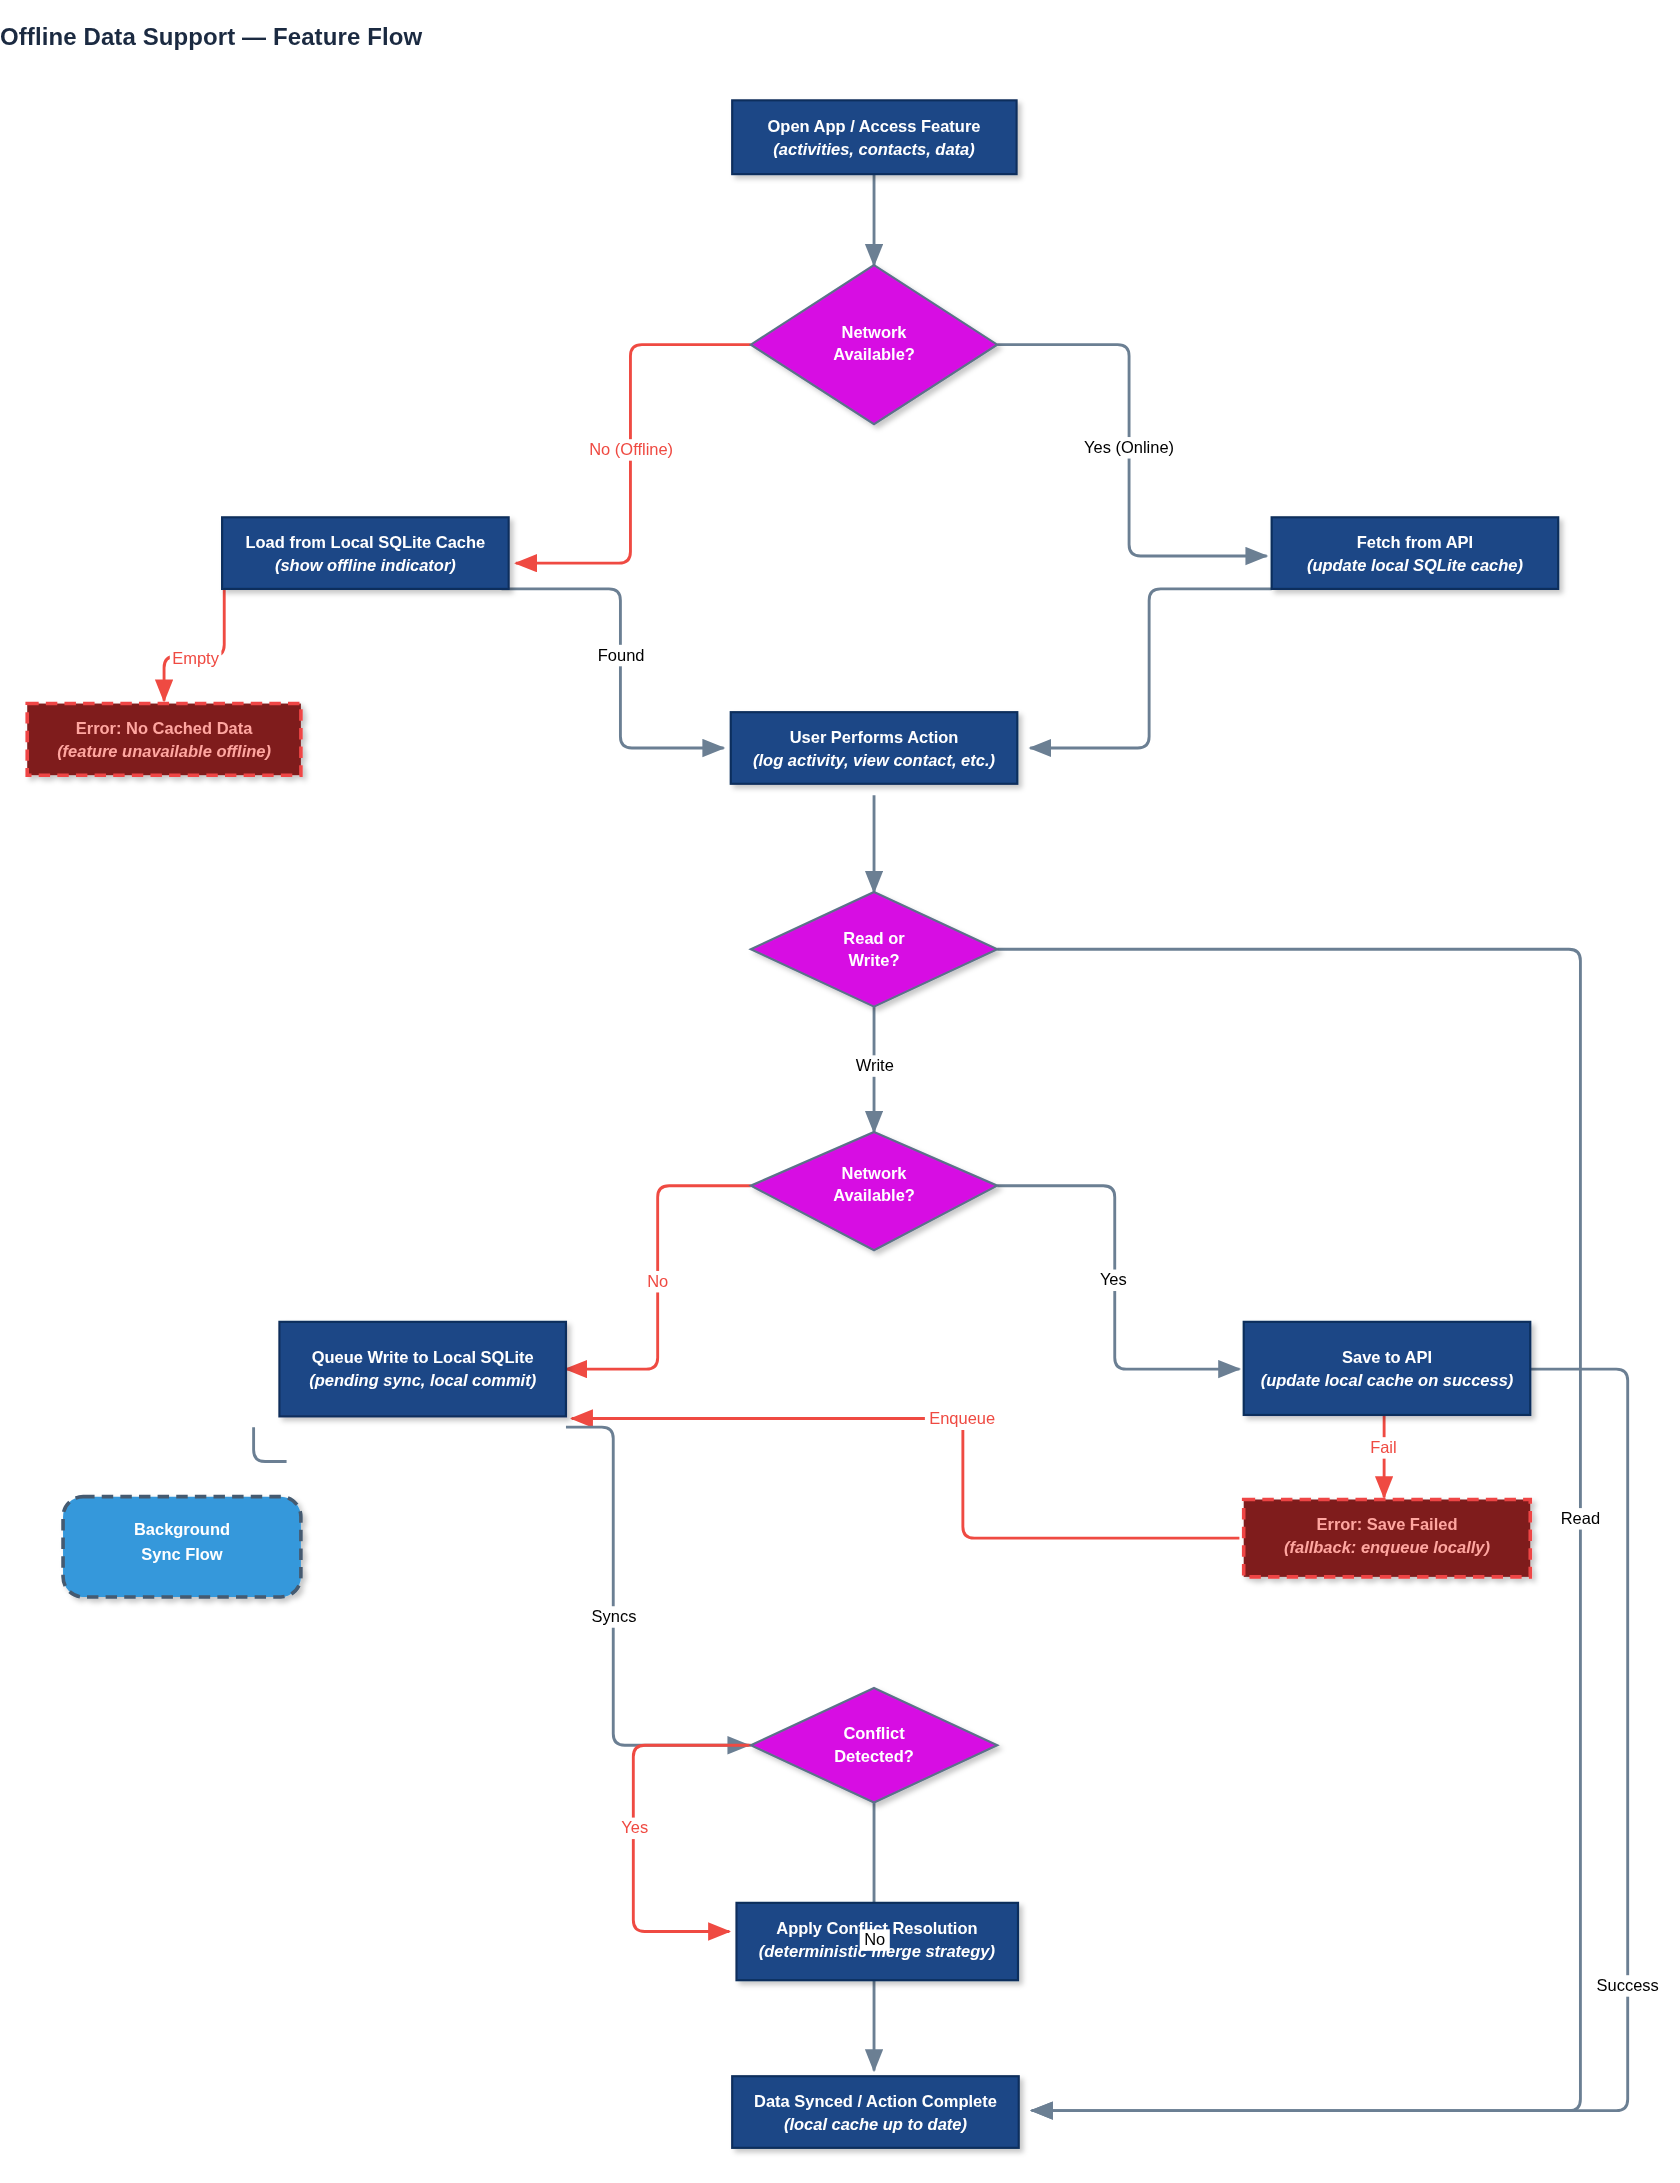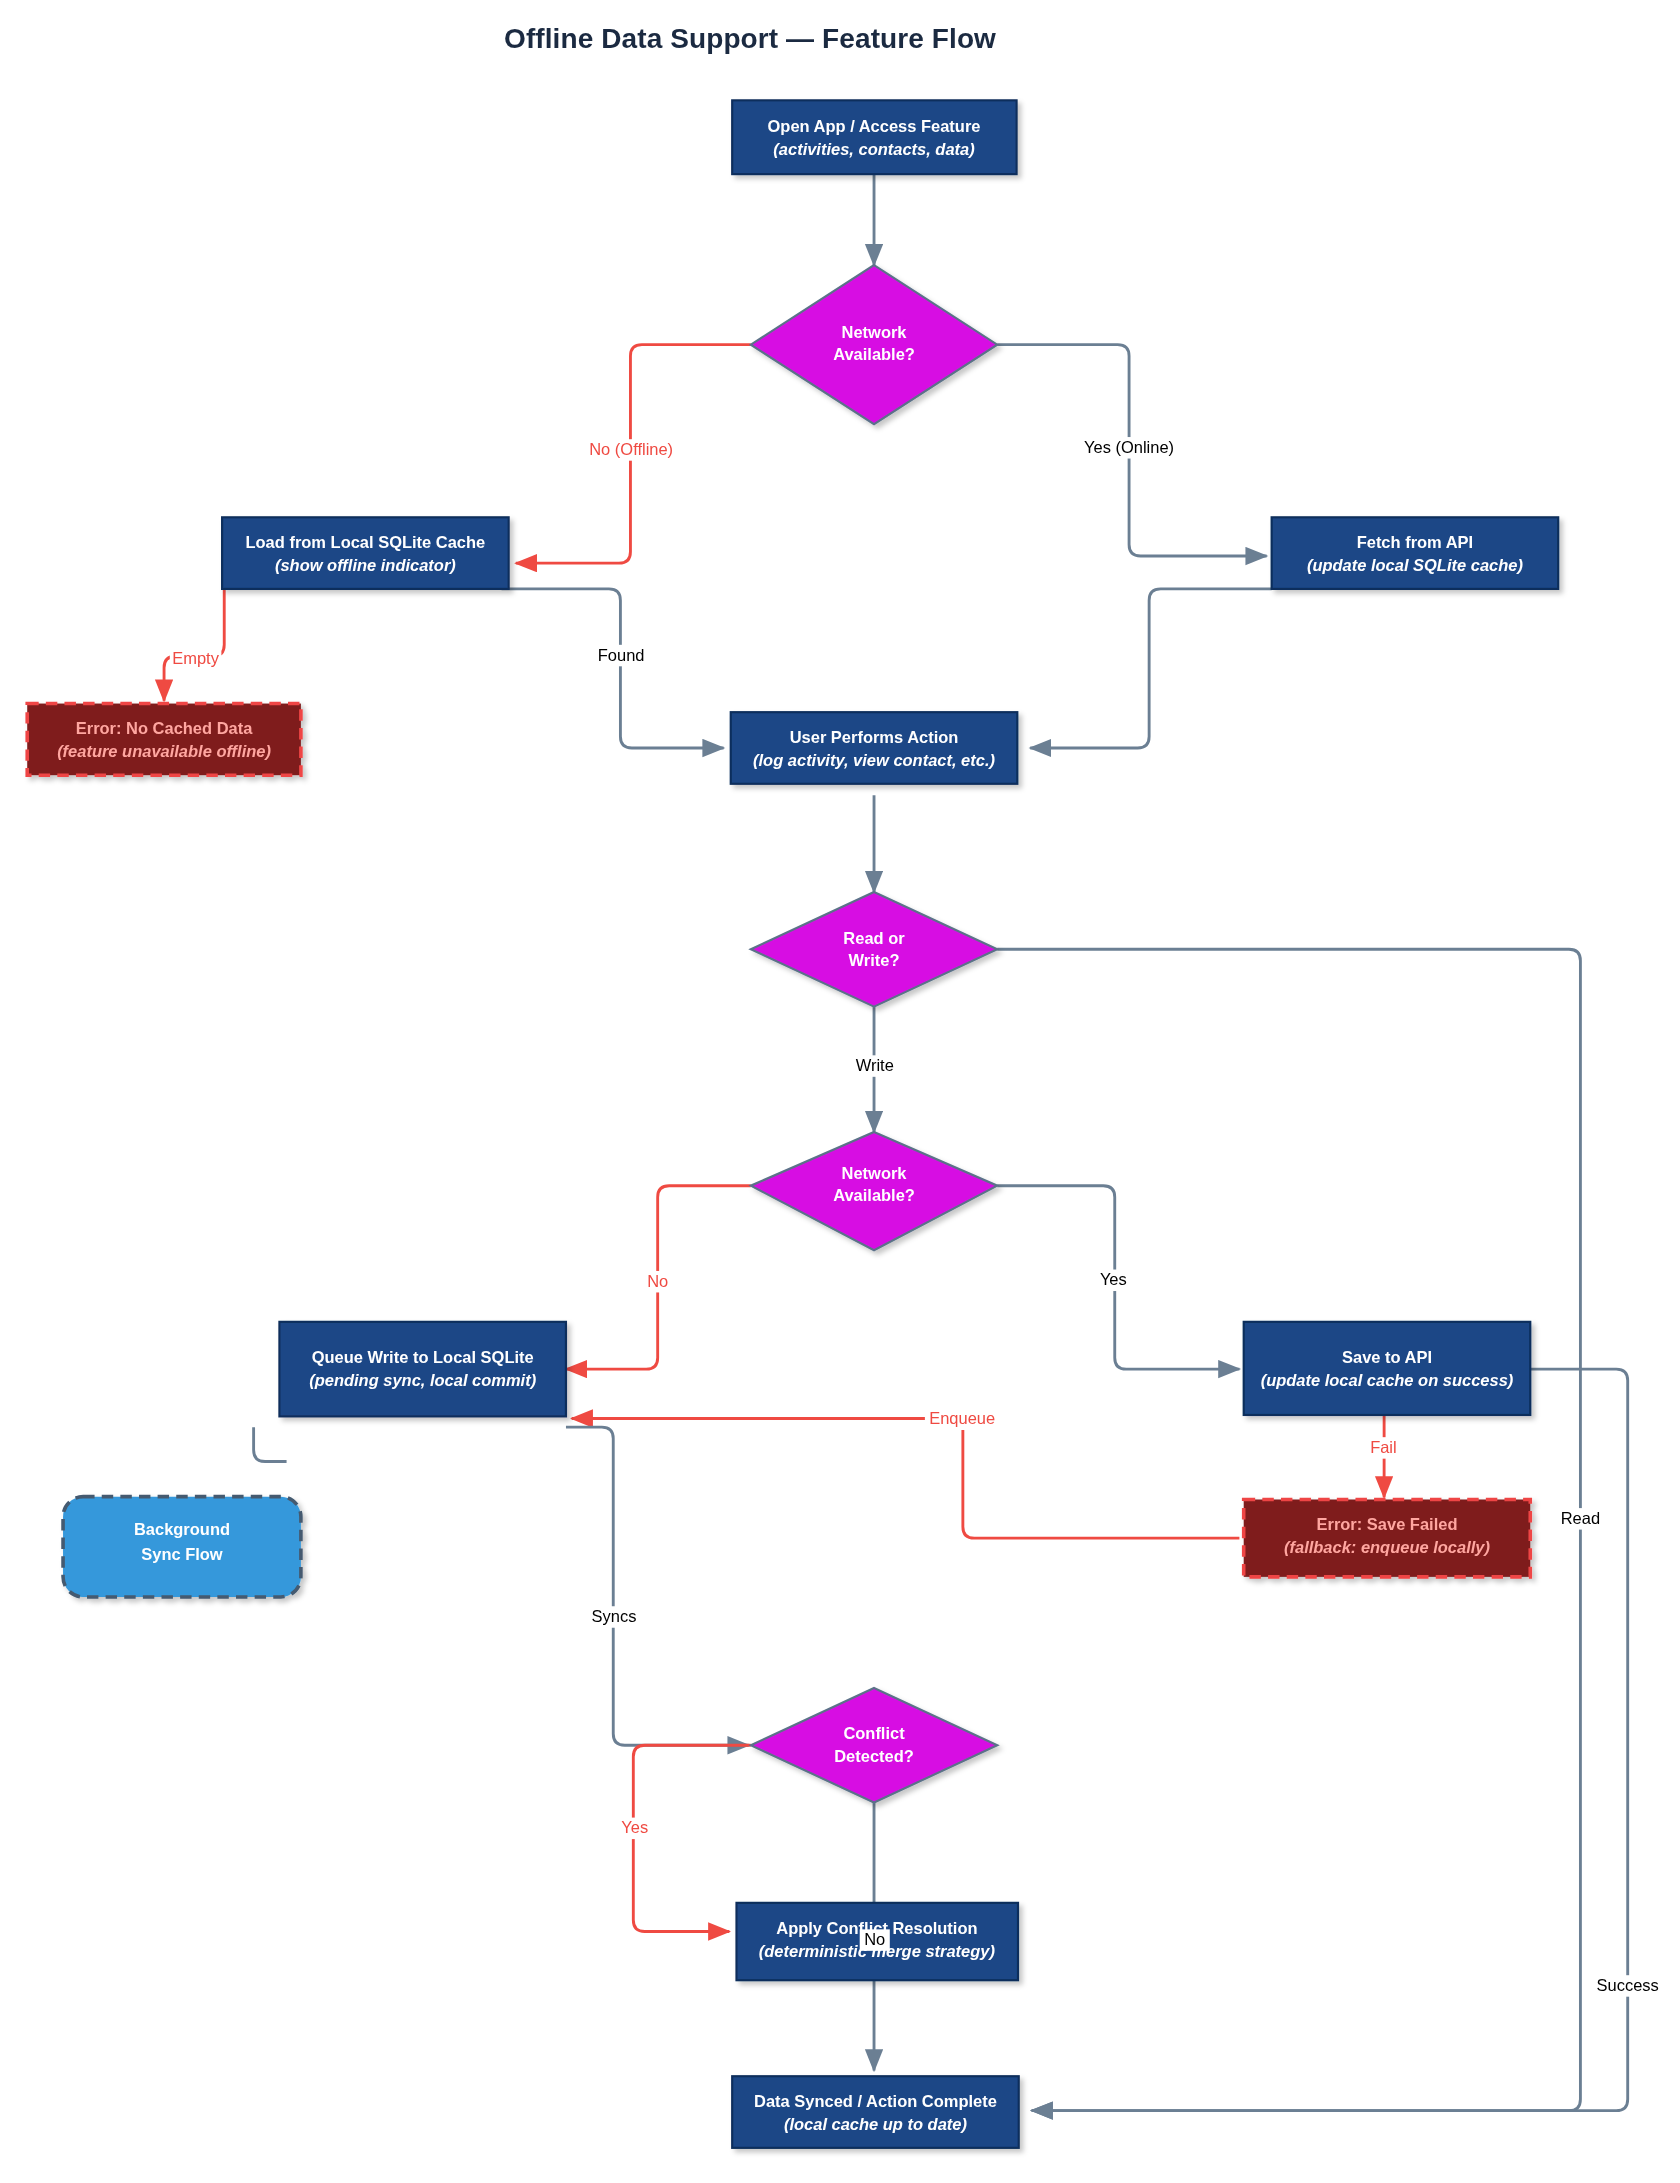--- a/index.html
+++ b/index.html
@@ -15,22 +15,21 @@
     width: 1680px;
     height: 2183px;
     background: #ffffff;
     overflow: hidden;
   }
   #flow-title {
     position: absolute;
     top: 23px;
     left: 0;
     width: 1500px;
-    text-align: center;
-    font-size: 28px;
+    font-size: 24px;
     font-weight: bold;
     color: #1b2a41;
     font-family: "Liberation Sans", sans-serif;
     letter-spacing: 0.1px;
   }
   svg.flow-svg {
     position: absolute;
     top: 0; left: 0;
     width: 1680px;
     height: 2183px;

